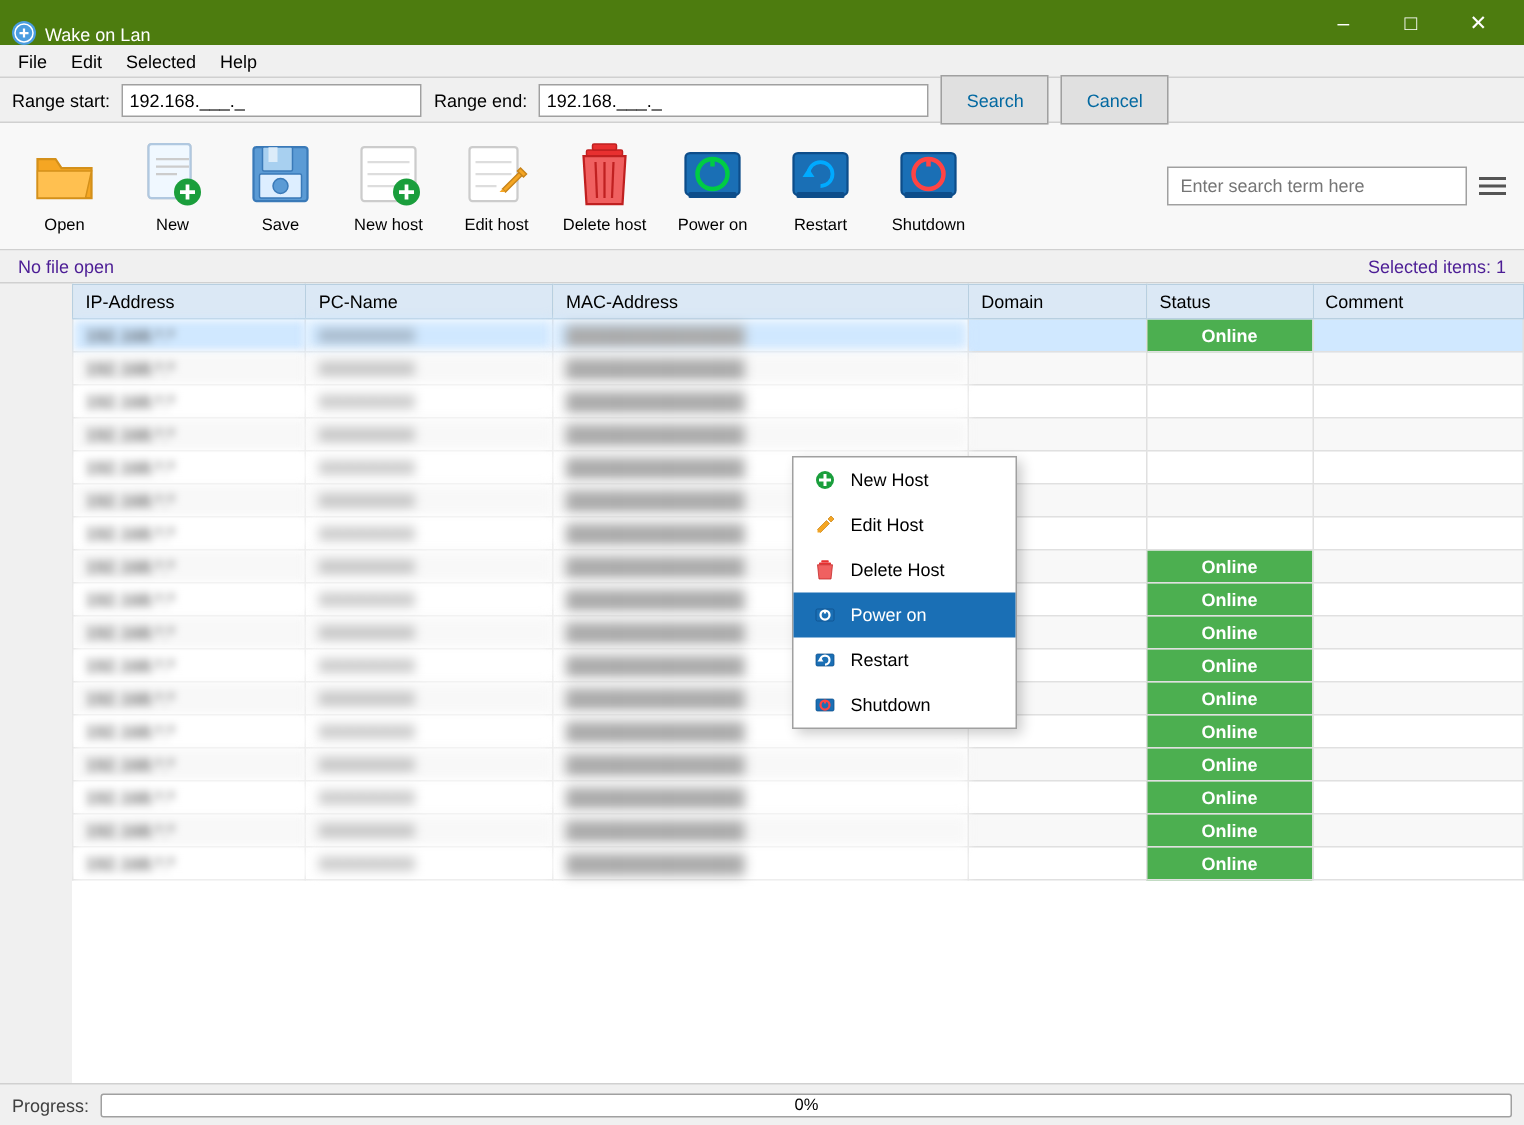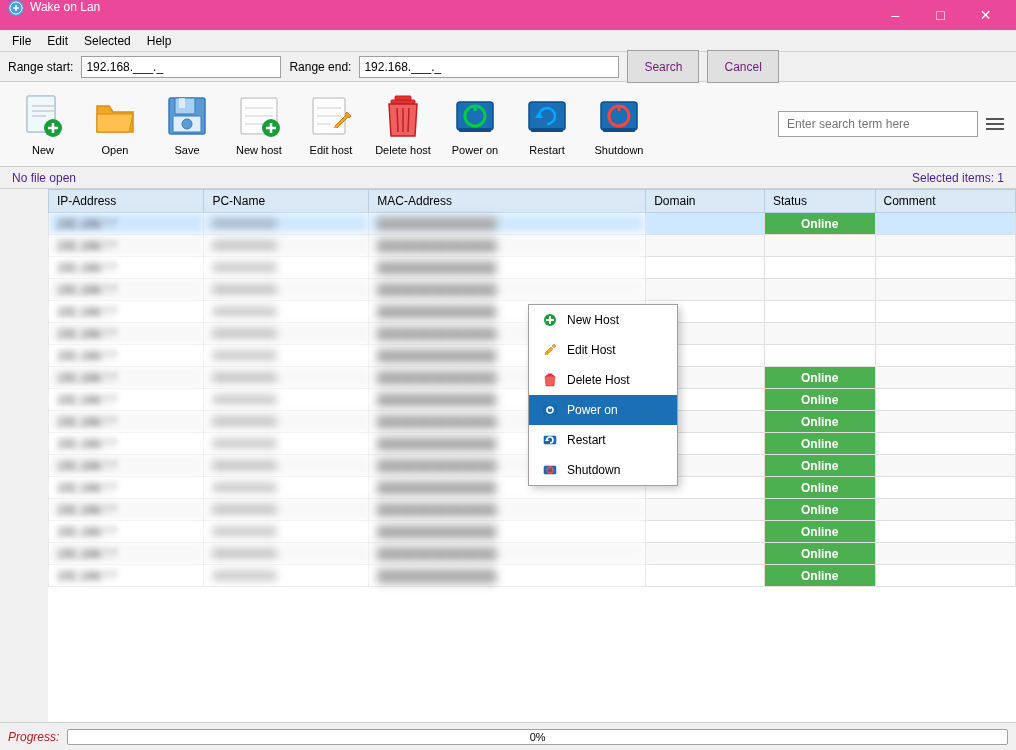--- a/index.html
+++ b/index.html
@@ -1,23 +1,23 @@
 <!DOCTYPE html>
 <html><head>
   <meta charset="utf-8">
   <style>
     * { box-sizing: border-box; margin: 0; padding: 0; }
     body { font-family: 'Segoe UI', Arial, sans-serif; font-size: 12px; background: #f0f0f0; user-select: none; overflow: hidden; }
 
     
     .title-bar {
-      background: #ec4899;
+      background: #4d7c0f;
       color: white;
       display: flex;
-      align-items: flex-start;
+      align-items: flex-end;
       height: 30px;
       padding: 0 8px;
     }
     .title-bar-icon {
       width: 16px; height: 16px; margin-right: 6px;
       background: #4a9de0; border-radius: 50%;
       display: flex; align-items: center; justify-content: center;
       font-size: 10px; color: white; font-weight: bold;
     }
     .title-bar-title { flex: 1; font-size: 12px; }
@@ -63,21 +63,21 @@
       background: white;
       width: 200px;
     }
     .range-btn {
       height: 33px;
       padding: 0 16px;
       border: 1px solid #a0a0a0;
       background: #e0e0e0;
       font-size: 12px;
       cursor: pointer;
-      color: #701a75;
+      color: #0369a1;
     }
 
     
     .toolbar {
       background: #f8f8f8;
       border-bottom: 1px solid #d0d0d0;
       display: flex;
       align-items: center;
       height: 85px;
       padding: 4px 8px;
@@ -202,21 +202,21 @@
     
     .progress-bar-container {
       background: #f0f0f0;
       border-top: 1px solid #d0d0d0;
       height: 28px;
       display: flex;
       align-items: center;
       padding: 0 8px;
       gap: 8px;
     }
-    .progress-label { font-size: 12px; color: #b91c1c; white-space: nowrap; font-style: italic; }
+    .progress-label { font-size: 12px; color: #404040; white-space: nowrap; }
     .progress-track {
       flex: 1;
       height: 16px;
       background: white;
       border: 1px solid #a0a0a0;
       border-radius: 2px;
       position: relative;
       display: flex;
       align-items: center;
       justify-content: center;
@@ -271,41 +271,41 @@
   <input class="range-input" type="text" value="192.168.___._" style="width: 260px;">
   <button class="range-btn">Search</button>
   <button class="range-btn">Cancel</button>
 </div>
 
 <div class="toolbar">
 
   <div class="tool-btn">
     <div class="tool-icon">
       <svg width="44" height="44" viewBox="0 0 44 44">
+        <path d="M4 12 L4 38 L40 38 L40 18 L20 18 L16 12 Z" fill="#f5a623" stroke="#d4901a" stroke-width="1.5"></path>
+        <path d="M4 20 L40 20 L36 38 L4 38 Z" fill="#ffc050" stroke="#d4901a" stroke-width="1"></path>
+      </svg>
+    </div>
+    <span class="tool-label">Open</span>
+  </div>
+
+  <div class="tool-btn">
+    <div class="tool-icon">
+      <svg width="44" height="44" viewBox="0 0 44 44">
         <rect x="6" y="2" width="28" height="36" rx="2" fill="white" stroke="#ccc" stroke-width="1.5"></rect>
         <rect x="6" y="2" width="28" height="36" rx="2" fill="#f0f8ff" stroke="#b0c8e0" stroke-width="1.5"></rect>
         <line x1="11" y1="12" x2="33" y2="12" stroke="#ccc" stroke-width="1.5"></line>
         <line x1="11" y1="17" x2="33" y2="17" stroke="#ccc" stroke-width="1.5"></line>
         <line x1="11" y1="22" x2="25" y2="22" stroke="#ccc" stroke-width="1.5"></line>
         <circle cx="32" cy="34" r="9" fill="#1a9e3c"></circle>
         <line x1="32" y1="29" x2="32" y2="39" stroke="white" stroke-width="2.5"></line>
         <line x1="27" y1="34" x2="37" y2="34" stroke="white" stroke-width="2.5"></line>
       </svg>
     </div>
     <span class="tool-label">New</span>
-  </div>
-
-  <div class="tool-btn">
-    <div class="tool-icon">
-      <svg width="44" height="44" viewBox="0 0 44 44">
-        <path d="M4 12 L4 38 L40 38 L40 18 L20 18 L16 12 Z" fill="#f5a623" stroke="#d4901a" stroke-width="1.5"></path>
-        <path d="M4 20 L40 20 L36 38 L4 38 Z" fill="#ffc050" stroke="#d4901a" stroke-width="1"></path>
-      </svg>
-    </div>
-    <span class="tool-label">Open</span>
   </div>
 
   <div class="tool-btn">
     <div class="tool-icon">
       <svg width="44" height="44" viewBox="0 0 44 44">
         <rect x="4" y="4" width="36" height="36" rx="2" fill="#5b9bd5" stroke="#3a7ab8" stroke-width="1.5"></rect>
         <rect x="10" y="4" width="20" height="16" rx="1" fill="#a8d0f0" stroke="#3a7ab8" stroke-width="1"></rect>
         <rect x="14" y="4" width="6" height="10" fill="#ffffff" opacity="0.6"></rect>
         <rect x="8" y="22" width="28" height="16" rx="1" fill="#ddeeff" stroke="#3a7ab8" stroke-width="1"></rect>
         <ellipse cx="22" cy="30" rx="5" ry="5" fill="#5b9bd5" stroke="#3a7ab8" stroke-width="1"></ellipse>

